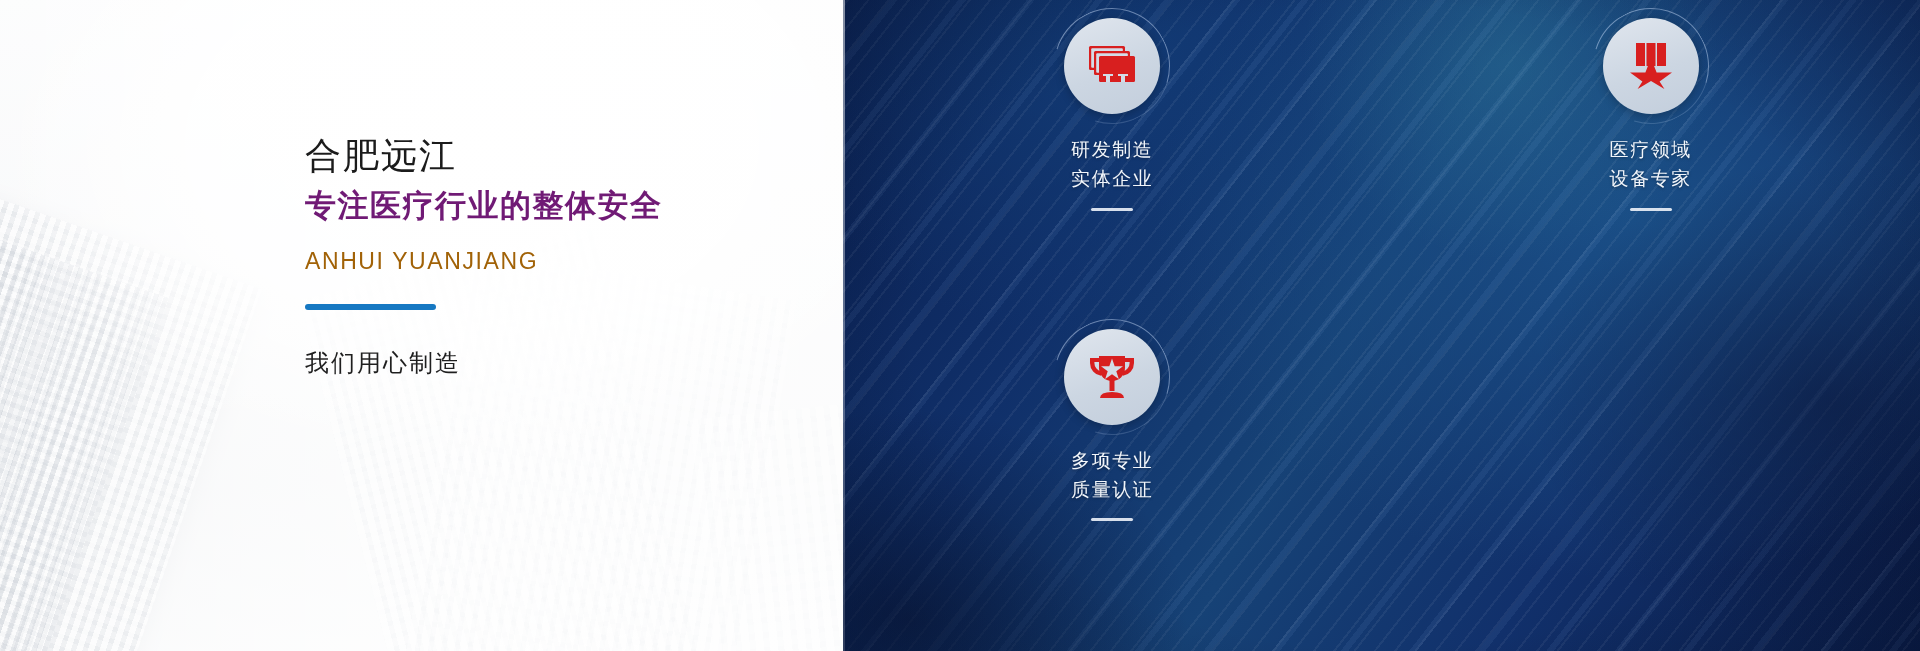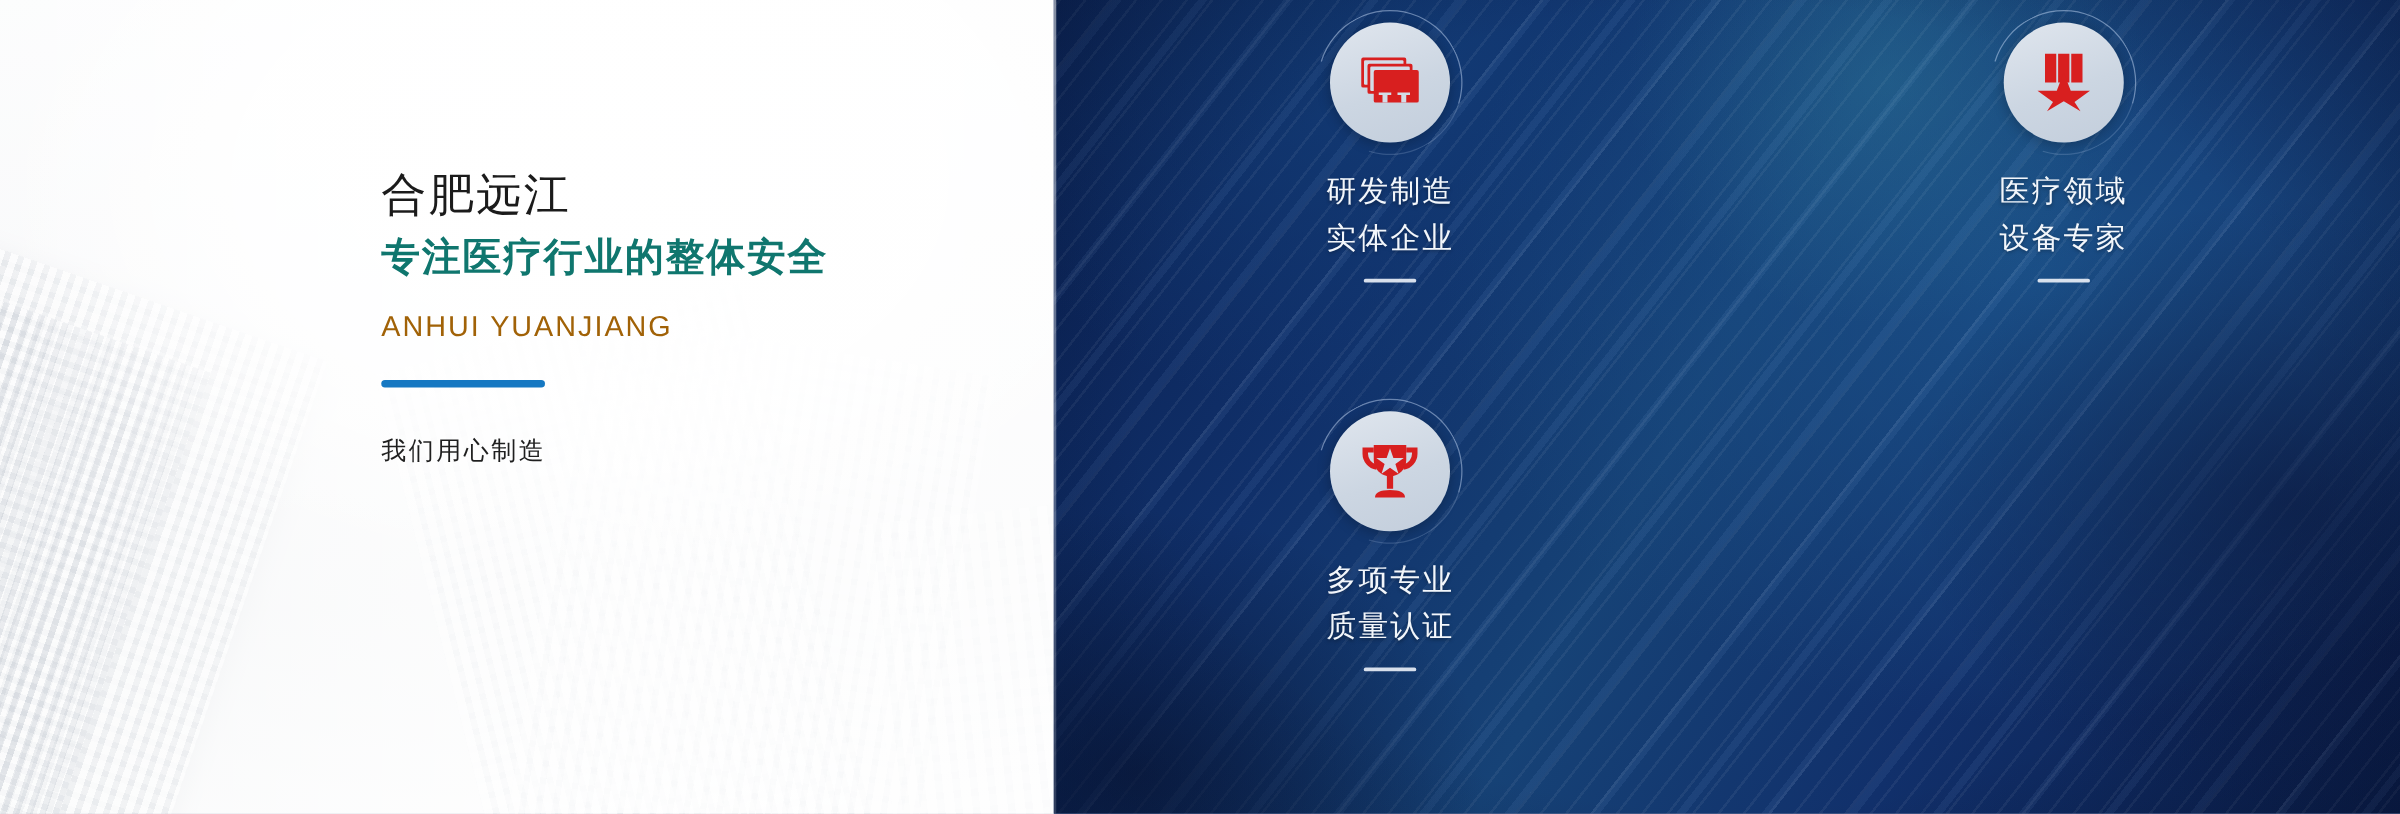--- a/index.html
+++ b/index.html
@@ -93,38 +93,38 @@
     width:480px;
     z-index:4;
   }
   .headline-cn {
     font-size:36px; font-weight:normal; color:#1b1b1b;
     letter-spacing:2px; line-height:1.25;
     white-space:nowrap;
   }
   .headline-sub {
     margin-top:9px;
-    font-size:31px; font-weight:bold; color:#0f766e;
+    font-size:31px; font-weight:bold; color:#701a75;
     letter-spacing:1.5px; line-height:1.25;
     white-space:nowrap;
   }
   .headline-en {
     margin-top:22px;
     font-size:23px; color:#a16207;
     letter-spacing:1.6px; font-weight:400;
     white-space:nowrap;
   }
   .divider-bar {
     margin-top:29px;
     width:131px; height:6px;
     background:#1678c2; border-radius:3px;
   }
   .slogans { margin-top:41px; }
   .slogan-line {
-    font-size:20px; color:#1f1f1f;
+    font-size:24px; color:#1f1f1f;
     letter-spacing:2px; line-height:1;
     margin-bottom:31px;
     white-space:nowrap;
   }
   .slogan-line:last-child { margin-bottom:0; }
 
   
   .right-panel {
     position:relative;
     width:1077px; height:651px;
@@ -199,21 +199,21 @@
     background:linear-gradient(160deg,#e0e6ee 0%,#ccd6e2 55%,#c3cedc 100%);
     display:flex; align-items:center; justify-content:center;
     box-shadow:0 2px 10px rgba(0,0,0,.25);
   }
   .badge-disc svg { display:block; }
 
   .feature-label {
     margin-top:21px;
     text-align:center;
     color:#f2f6fb;
-    font-size:24px;
+    font-size:19px;
     letter-spacing:1.6px;
     line-height:1.55;
     text-shadow:0 1px 3px rgba(0,0,0,.35);
   }
   .feature-rule {
     margin-top:14px;
     width:42px; height:3px;
     background:#e8eef6;
     border-radius:2px;
     opacity:.92;

